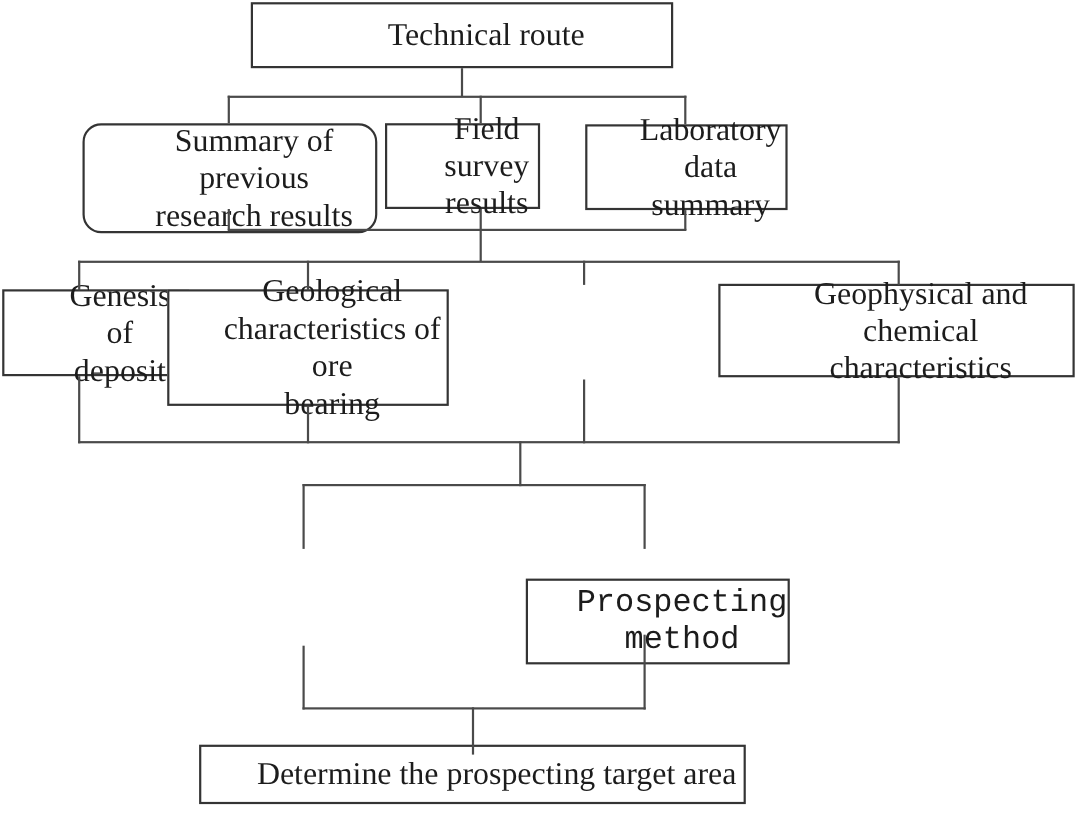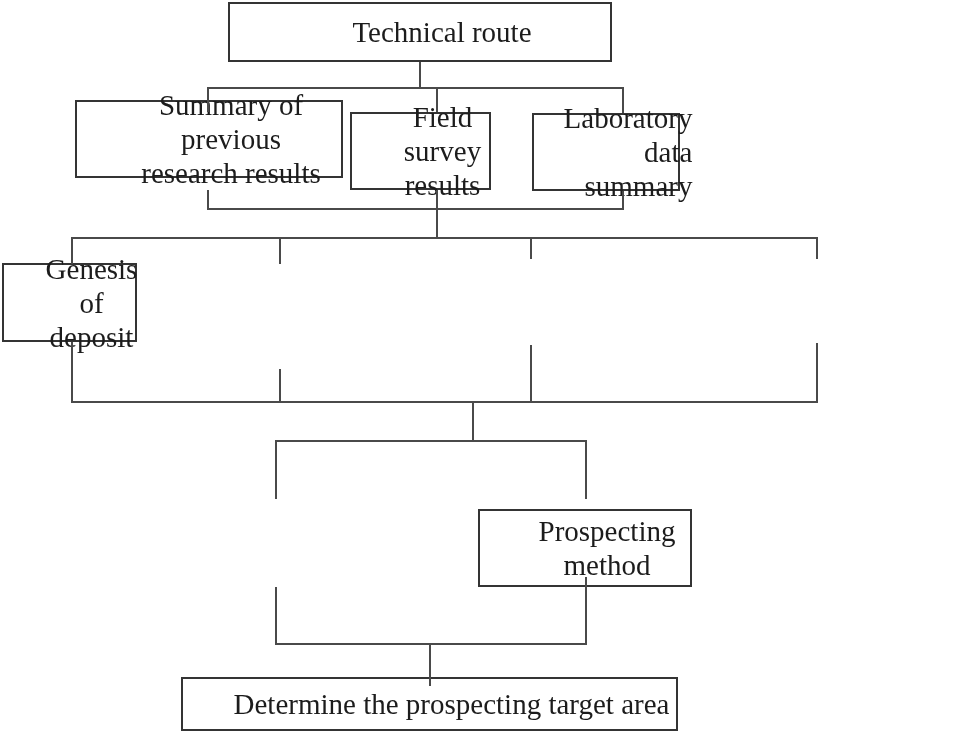--- a/index.html
+++ b/index.html
@@ -19,31 +19,36 @@
   .lh { position:absolute; height:2px; background:var(--line,#4a4a4a); }
   .lv { position:absolute; width:2px;  background:var(--line,#4a4a4a); }
 </style>
 </head>
 <body>
 
 <div class="canvas">
 
   <div class="node" style="left:228px; top:2px; width:384px; height:60px;">Technical route</div>
 
-  <div class="node" style="left:75px; top:100px; width:268px; height:78px;">Summary of previous
+  <div class="node" style="left:75px; top:112px; width:268px; height:100px;border-radius:17px;">Summary of previous
 research results</div>
   <div class="node" style="left:350px; top:112px; width:141px; height:78px;">Field survey
 results</div>
-  <div class="node" style="left:532px; top:113px; width:148px; height:78px;text-align:right;">Laboratory
+  <div class="node" style="left:532px; top:113px; width:184px; height:78px;">Laboratory
 data summary</div>
 
-  <div class="node" style="left:2px; top:263px; width:135px; height:79px;">Genesis of
+  <div class="node" style="left:2px; top:263px; width:170px; height:79px;">Genesis of
 deposit</div>
+  <div class="node" style="left:152px; top:263px; width:256px; height:106px;">Geological
+characteristics of ore
+bearing</div>
+  <div class="node" style="left:653px; top:258px; width:324px; height:85px;">Geophysical and chemical
+characteristics</div>
 
-  <div class="node" style="left:478px; top:509px; width:214px; height:78px;">Prospecting
+  <div class="node" style="left:478px; top:526px; width:240px; height:78px;font-family:Liberation Mono, monospace;">Prospecting
 method</div>
 
   <div class="node" style="left:181px; top:677px; width:497px; height:54px;">Determine the prospecting target area</div>
 
   <div class="lv" style="left:419px; top:62px; height:26px;"></div>
   <div class="lh" style="left:207px; top:87px; width:417px;"></div>
   <div class="lv" style="left:207px; top:87px; height:25px;"></div>
   <div class="lv" style="left:436px; top:87px; height:25px;"></div>
   <div class="lv" style="left:622px; top:87px; height:26px;"></div>
 

